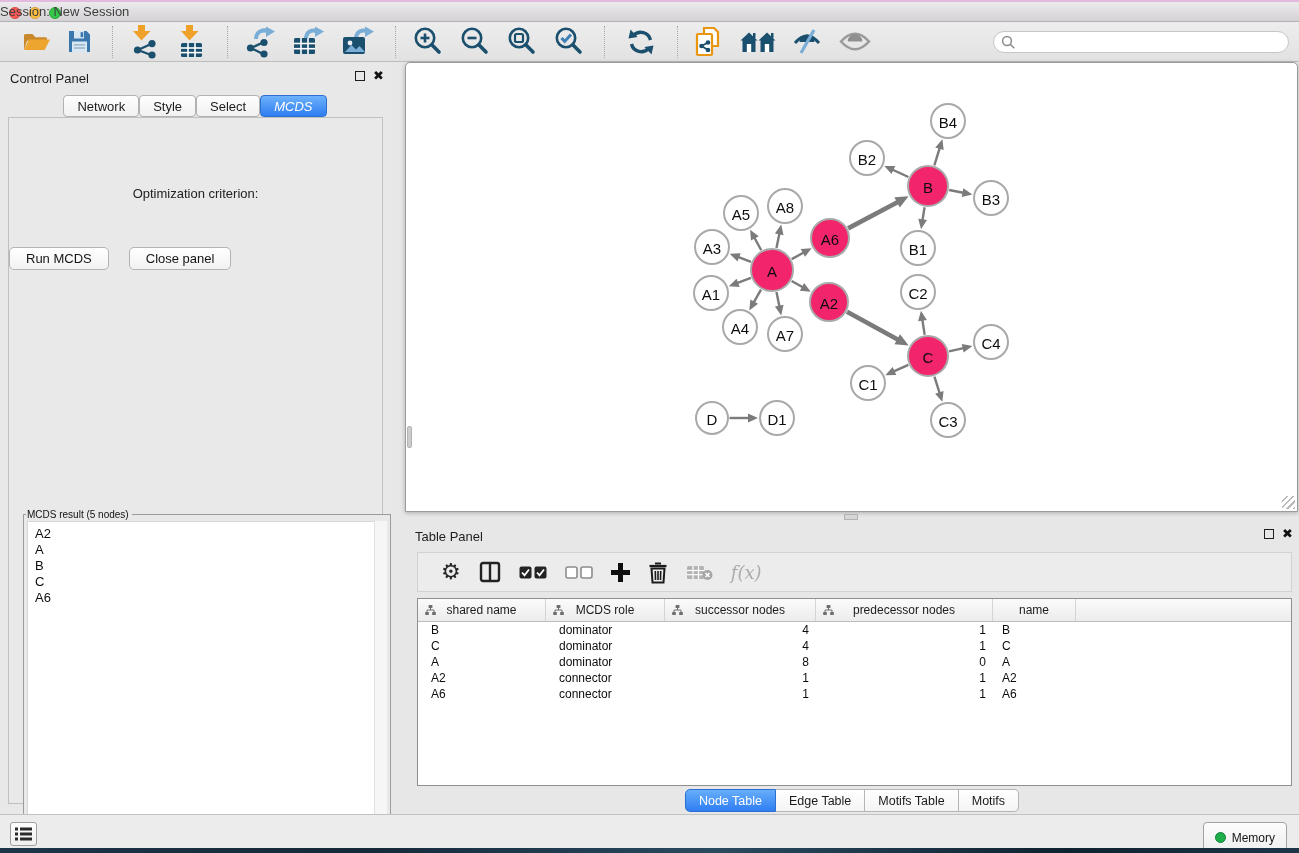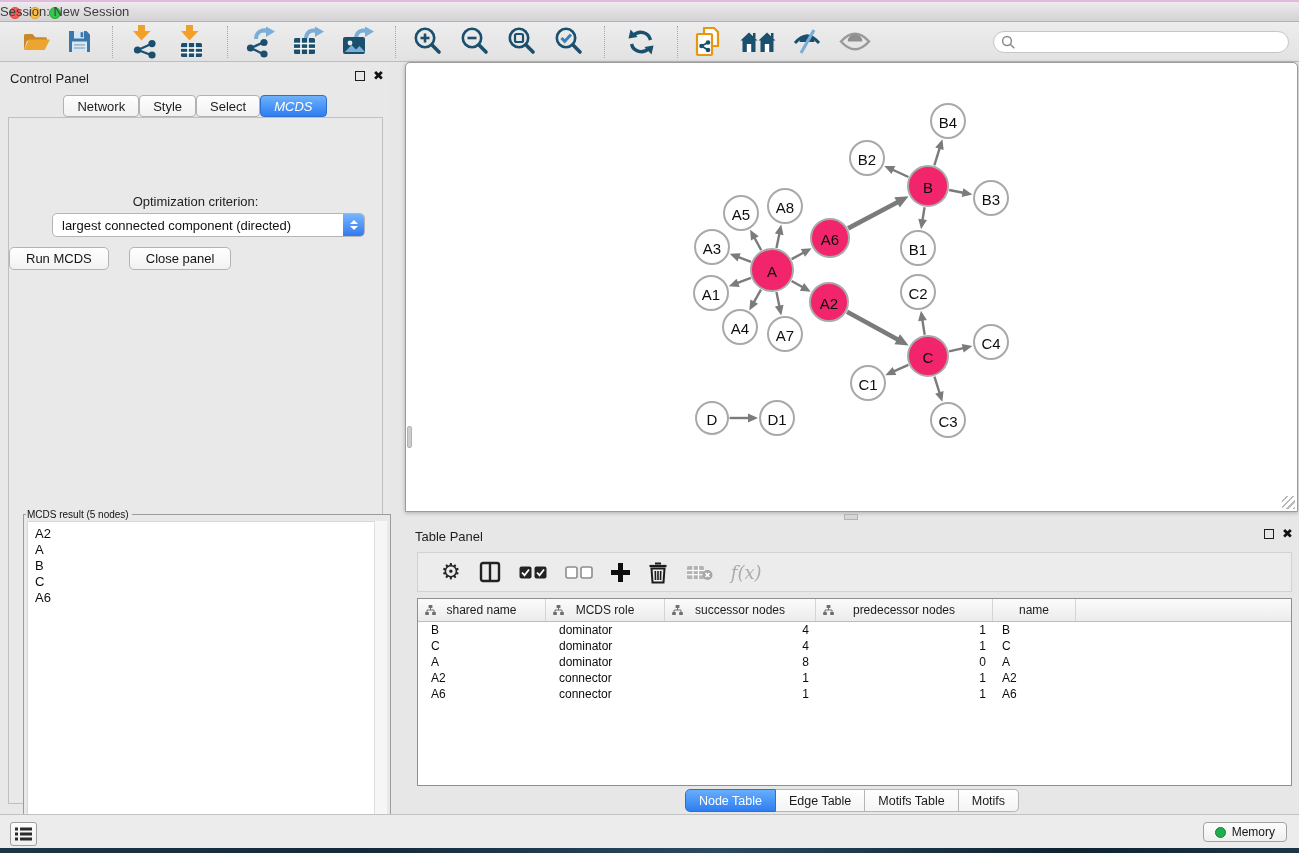--- a/index.html
+++ b/index.html
@@ -42,21 +42,21 @@
   .close-icon { font-size:13px; font-weight:bold; color:#111; line-height:11px; }
 
   .cp-tabs { position:absolute; left:0; top:33px; width:100%; display:flex; justify-content:center; }
   .tab { height:22px; padding:2px 13px; font-size:13px; background:linear-gradient(#fefefe,#f1f1f1);
     border:1px solid #b2b2b2; border-radius:4px; color:#1c1c1c; }
   .tab + .tab { margin-left:0px; }
   .tab.active { background:linear-gradient(#6db2fb,#2e7df1); border-color:#2d6fd0; color:#fff;font-style:italic; }
 
   .cp-content { position:absolute; left:8px; top:55px; width:375px; height:687px;
     border:1px solid #c0c0c0; background:#e9e9e9; }
-  .opt-label { position:absolute; left:0; right:0; top:76px; text-align:center; font-size:13px; }
+  .opt-label { position:absolute; left:0; right:0; top:68px; text-align:center; font-size:13px; }
   .dropdown { position:absolute; left:43px; top:95px; width:313px; height:24px; background:#fff;
     border:1px solid #b5b5b5; border-radius:5px; display:flex; align-items:center; }
   .dropdown .dval { flex:1; padding-left:9px; font-size:13px; color:#111; white-space:nowrap; }
   .dropdown .stepper { width:21px; height:22px; border-radius:0 4px 4px 0;
     background:linear-gradient(#77b5fc,#3379f2); display:flex; flex-direction:column;
     align-items:center; justify-content:center; gap:2px; }
   .stepper i { width:0; height:0; border-left:4px solid transparent; border-right:4px solid transparent; }
   .stepper .up { border-bottom:4.5px solid #fff; }
   .stepper .dn { border-top:4.5px solid #fff; }
   .cp-buttons { position:absolute; left:0; right:0; top:129px; display:flex; justify-content:flex-start; gap:20px; }
@@ -117,21 +117,21 @@
   .ttab:first-child { border-left-width:1px; border-radius:5px 0 0 5px; }
   .ttab:last-child { border-radius:0 5px 5px 0; }
   .ttab.active { background:linear-gradient(#67aefb,#2f7df2); border-color:#2d6fd0; color:#fff; }
 
   
   .statusbar { position:absolute; left:0; top:814px; width:1299px; height:34px;
     background:#ececec; border-top:1px solid #c2c2c2; }
   .status-left-btn { position:absolute; left:10px; top:7px; width:27px; height:24px;
     background:linear-gradient(#fdfdfd,#f0f0f0); border:1px solid #9f9f9f; border-radius:3px;
     display:flex; align-items:center; justify-content:center; }
-  .memory-btn { position:absolute; right:12px; top:7px; height:20px; padding:0 11px;
+  .memory-btn { position:absolute; right:12px; top:7px; height:31px; padding:0 11px;
     background:linear-gradient(#fcfcfc,#efefef); border:1px solid #a2a2a2; border-radius:4px;
     display:flex; align-items:center; gap:6px; font-size:12px; color:#161616; }
   .memdot { width:11px; height:11px; border-radius:50%; background:#1fae49; border:1px solid #12813a; }
   .wallpaper { position:absolute; left:0; top:848px; width:1299px; height:5px;
     background:linear-gradient(90deg,#1c3547,#14293a 28%,#2a4a60 55%,#0e2230 82%,#1c3547); }
 </style>
 </head>
 <body>
 
 <div class="app">
@@ -319,27 +319,20 @@
       </span>
     </div>
     <div class="cp-tabs">
       <button class="tab">Network</button>
       <button class="tab">Style</button>
       <button class="tab">Select</button>
       <button class="tab active">MCDS</button>
     </div>
     <div class="cp-content">
       <div class="opt-label">Optimization criterion:</div>
-      <div class="dropdown">
-        <span class="dval">largest connected component (directed)</span>
-        <span class="stepper">
-            <i class="up"></i>
-            <i class="dn"></i>
-          </span>
-      </div>
       <div class="cp-buttons">
         <button class="pushbtn">Run MCDS</button>
         <button class="pushbtn">Close panel</button>
       </div>
       <fieldset class="resultbox">
         <legend>MCDS result (5 nodes)</legend>
         <div class="result-list">
             <div class="ritem">A2</div>
             <div class="ritem">A</div>
             <div class="ritem">B</div>

